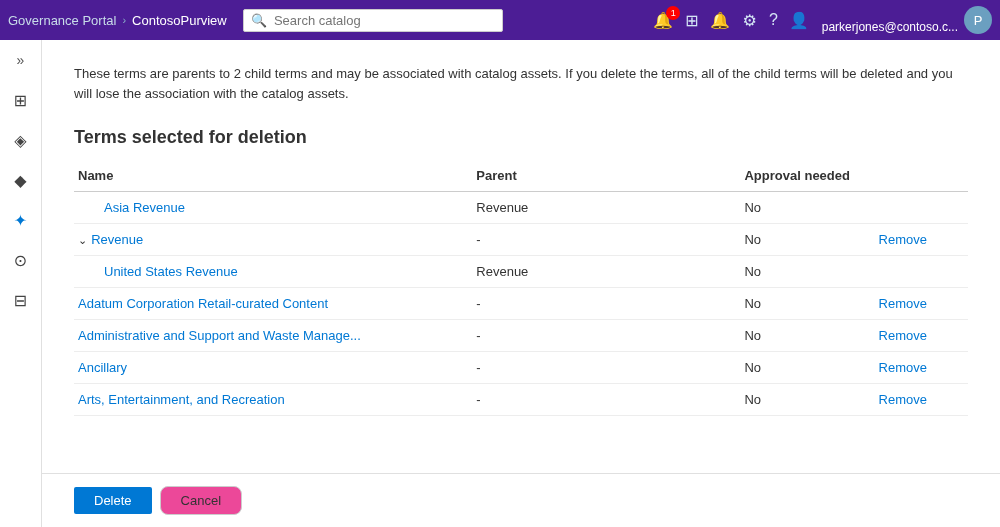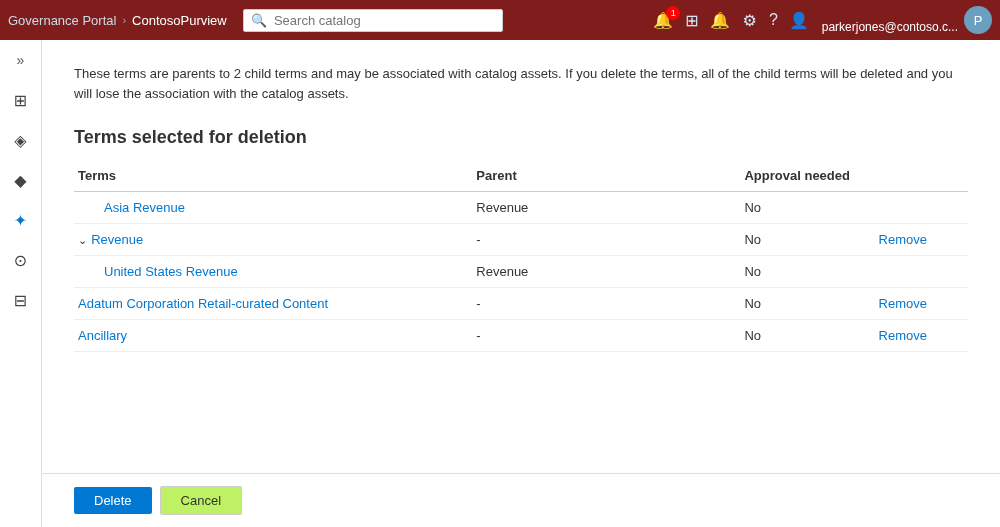--- a/index.html
+++ b/index.html
@@ -1,20 +1,20 @@
 <!DOCTYPE html>
 <html><head>
   <meta charset="utf-8">
   <style>
     * { box-sizing: border-box; margin: 0; padding: 0; }
     body { font-family: 'Segoe UI', Arial, sans-serif; font-size: 13px; color: #333; background: #fff; height: 527px; overflow: hidden; display: flex; flex-direction: column; }
 
     
     .topbar {
-      background: #7f1d1d;
+      background: #4c1d95;
       height: 40px;
       display: flex;
       align-items: center;
       padding: 0 8px;
       flex-shrink: 0;
       gap: 6px;
     }
     .topbar-brand {
       display: flex;
       align-items: center;
@@ -241,27 +241,27 @@
       background: #0078d4;
       color: #fff;
       border: none;
       padding: 6px 20px;
       font-size: 13px;
       cursor: pointer;
       border-radius: 2px;
     }
 
     .btn-secondary {
-      background: #bef264;
+      background: #ec4899;
       color: #333;
       border: 1px solid #ccc;
       padding: 6px 20px;
       font-size: 13px;
       cursor: pointer;
-      border-radius: 2px;
+      border-radius: 8px;
     }
   </style>
 </head>
 <body>
 
 <div class="topbar">
   <div class="topbar-brand">
     <span class="brand-gov">Governance Portal</span>
     <span class="chevron">›</span>
     <span class="brand-purview">ContosoPurview</span>
@@ -326,21 +326,21 @@
 
   <div class="content-area">
     <div class="content-body">
       <p class="warning-text">These terms are parents to 2 child terms and may be associated with catalog assets. If you delete the terms, all of the child terms will be deleted and you will lose the association with the catalog assets.</p>
 
       <div class="section-label">Terms selected for deletion</div>
 
       <table class="terms-table">
         <thead>
           <tr>
-            <th>Terms</th>
+            <th>Name</th>
             <th>Parent</th>
             <th>Approval needed</th>
             <th></th>
           </tr>
         </thead>
         <tbody id="terms-tbody">
         <tr>
               <td style="padding-left: 30px;"><a class="link-text" href="#">Asia Revenue</a></td>
               <td>Revenue</td>
               <td>No</td>
@@ -358,21 +358,33 @@
               <td>No</td>
               <td></td>
             </tr>
             <tr>
               <td style="padding-left: 4px; margin-left: 44px;"><a class="link-text" href="#">Adatum Corporation Retail-curated Content</a></td>
               <td>-</td>
               <td>No</td>
               <td><button class="remove-btn link-text">Remove</button></td>
             </tr>
             <tr>
+              <td style="padding-left: 4px;"><a class="link-text" href="#">Administrative and Support and Waste Manage...</a></td>
+              <td>-</td>
+              <td>No</td>
+              <td><button class="remove-btn link-text">Remove</button></td>
+            </tr>
+            <tr>
               <td style="padding-left: 4px;"><a class="link-text" href="#">Ancillary</a></td>
+              <td>-</td>
+              <td>No</td>
+              <td><button class="remove-btn link-text">Remove</button></td>
+            </tr>
+            <tr>
+              <td style="padding-left: 4px;"><a class="link-text" href="#">Arts, Entertainment, and Recreation</a></td>
               <td>-</td>
               <td>No</td>
               <td><button class="remove-btn link-text">Remove</button></td>
             </tr>
           </tbody>
       </table>
     </div>
 
     <div class="footer">
       <button class="btn-primary">Delete</button>

